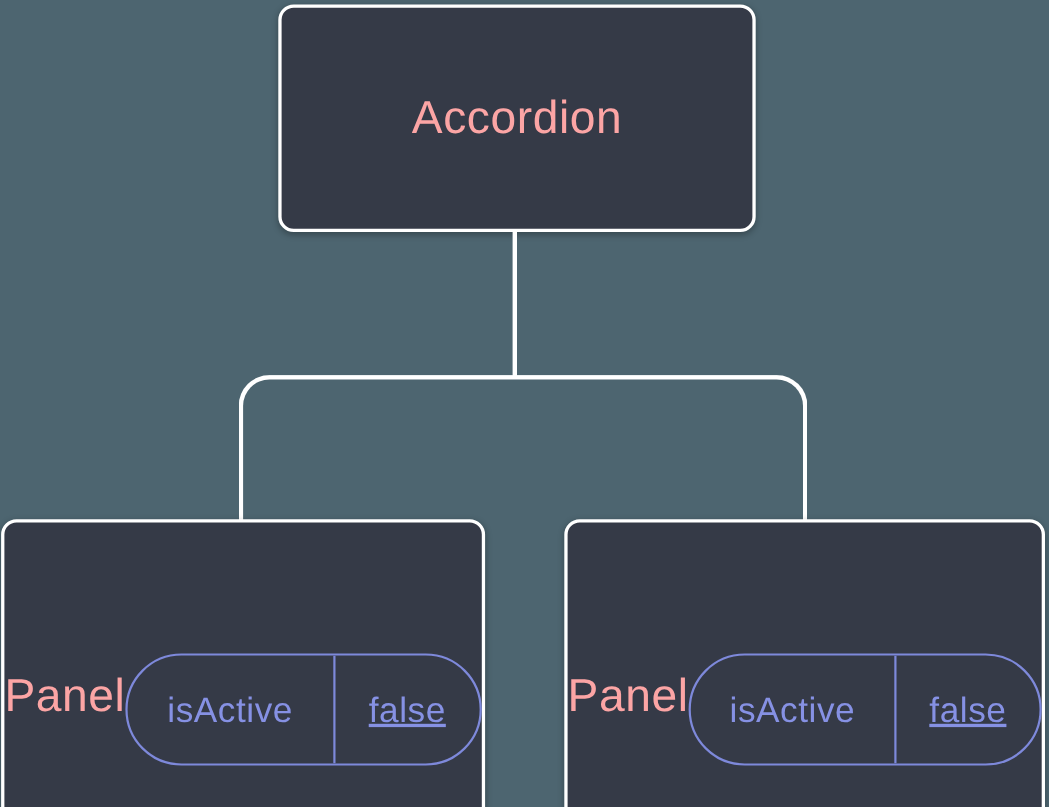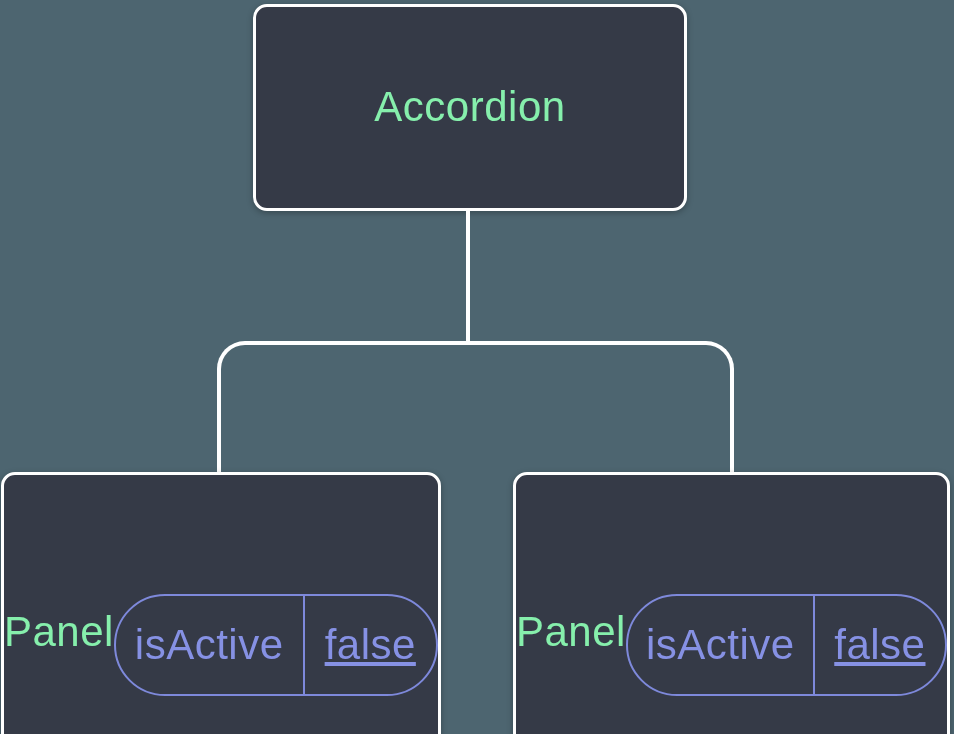--- a/index.html
+++ b/index.html
@@ -30,21 +30,21 @@
   .root-card {
     left: 253px;
     top: 4px;
     width: 434px;
     height: 207px;
     display: flex;
     align-items: center;
     justify-content: center;
   }
   .node-label {
-    color: #86efac;
+    color: #fca5a5;
     font-size: 42px;
     font-weight: 500;
     letter-spacing: 0.5px;
     line-height: 1.2;
     white-space: nowrap;
   }
 
   
   .connector-stem {
     position: absolute;
@@ -94,21 +94,21 @@
     border-radius: 60px;
     display: flex;
     align-items: stretch;
     overflow: hidden;
   }
   .state-cell {
     display: flex;
     align-items: center;
     justify-content: center;
     color: #8691e4;
-    font-size: 42px;
+    font-size: 32px;
     font-weight: 400;
     letter-spacing: 0.5px;
     white-space: nowrap;
   }
   .state-cell.name {
     flex: 0 0 58.3%;
     border-right: 2px solid #7e89db;
   }
   .state-cell.value {
     flex: 1 1 auto;

